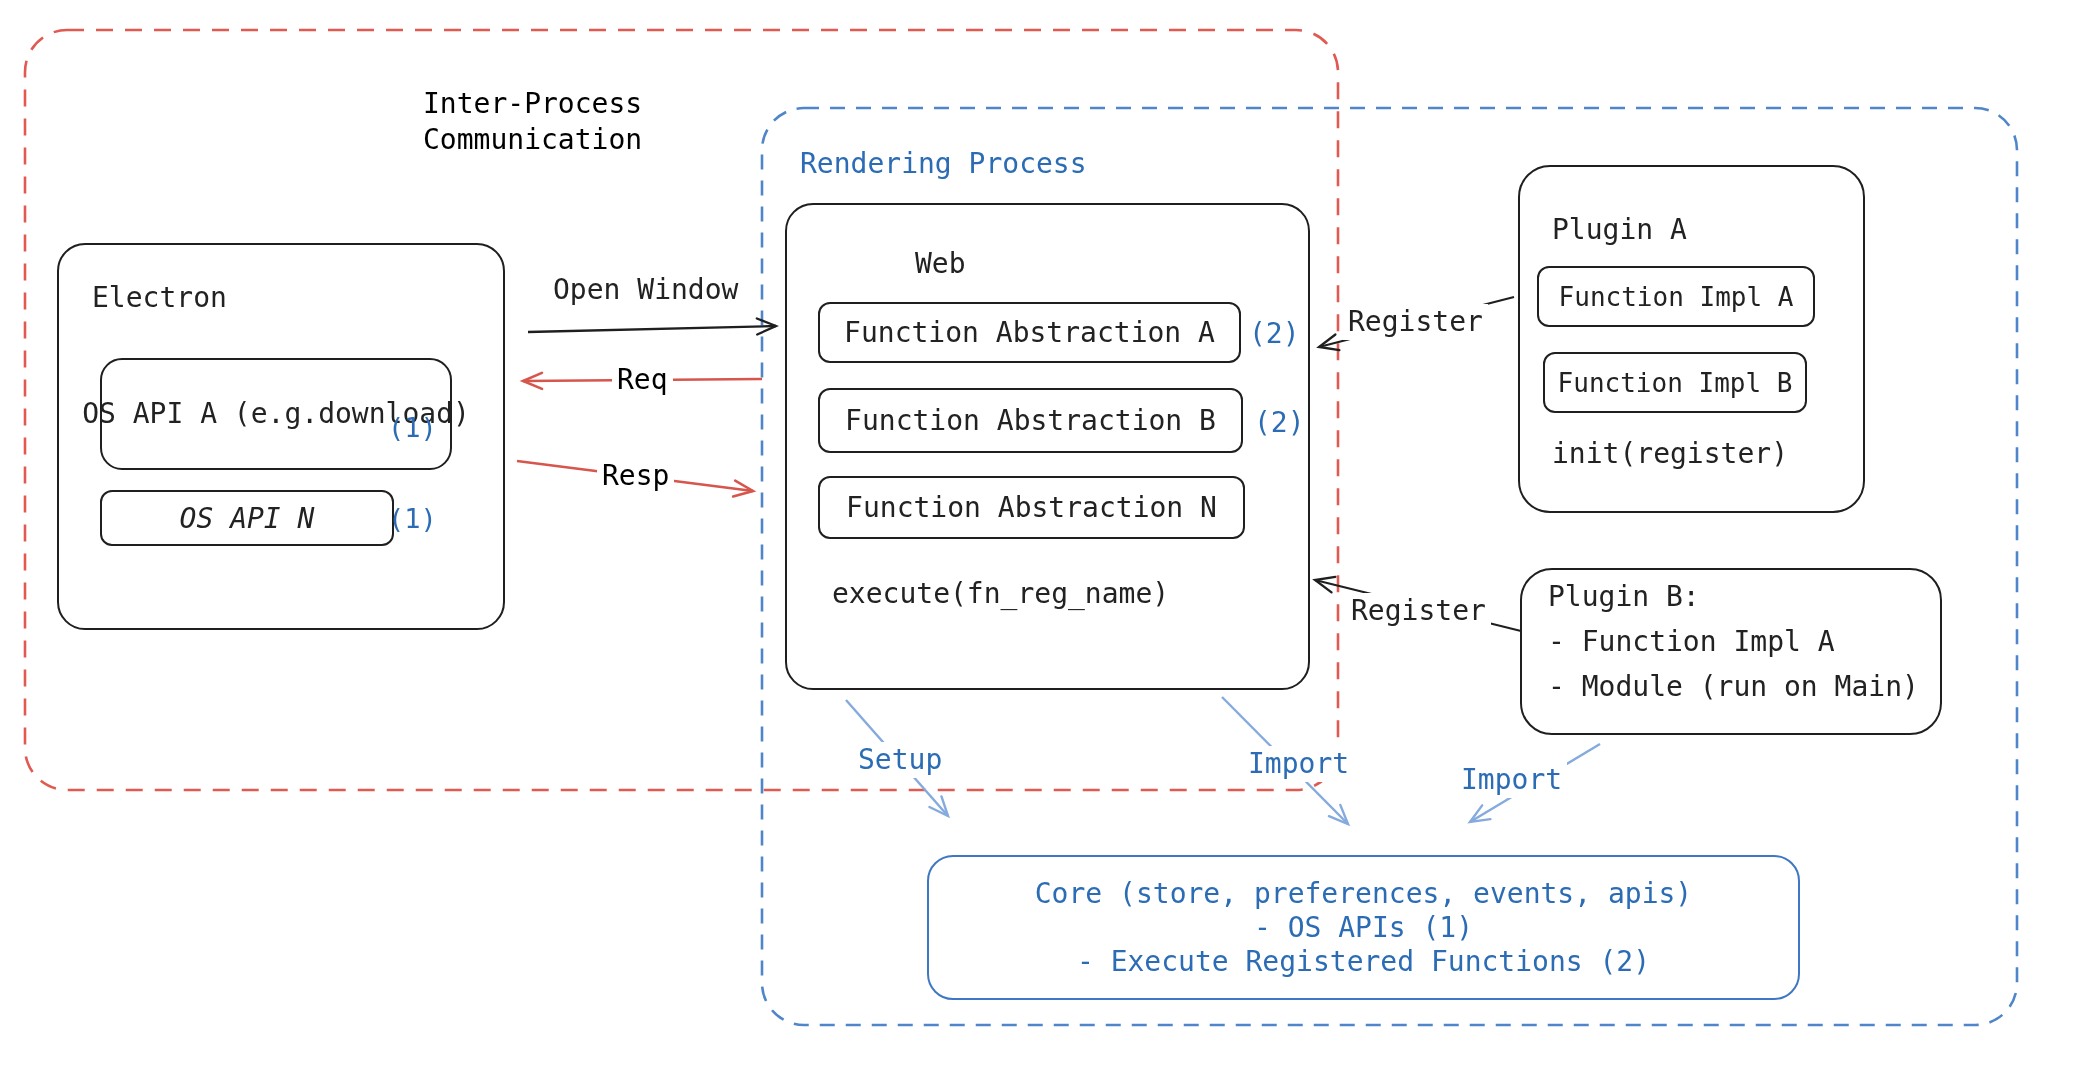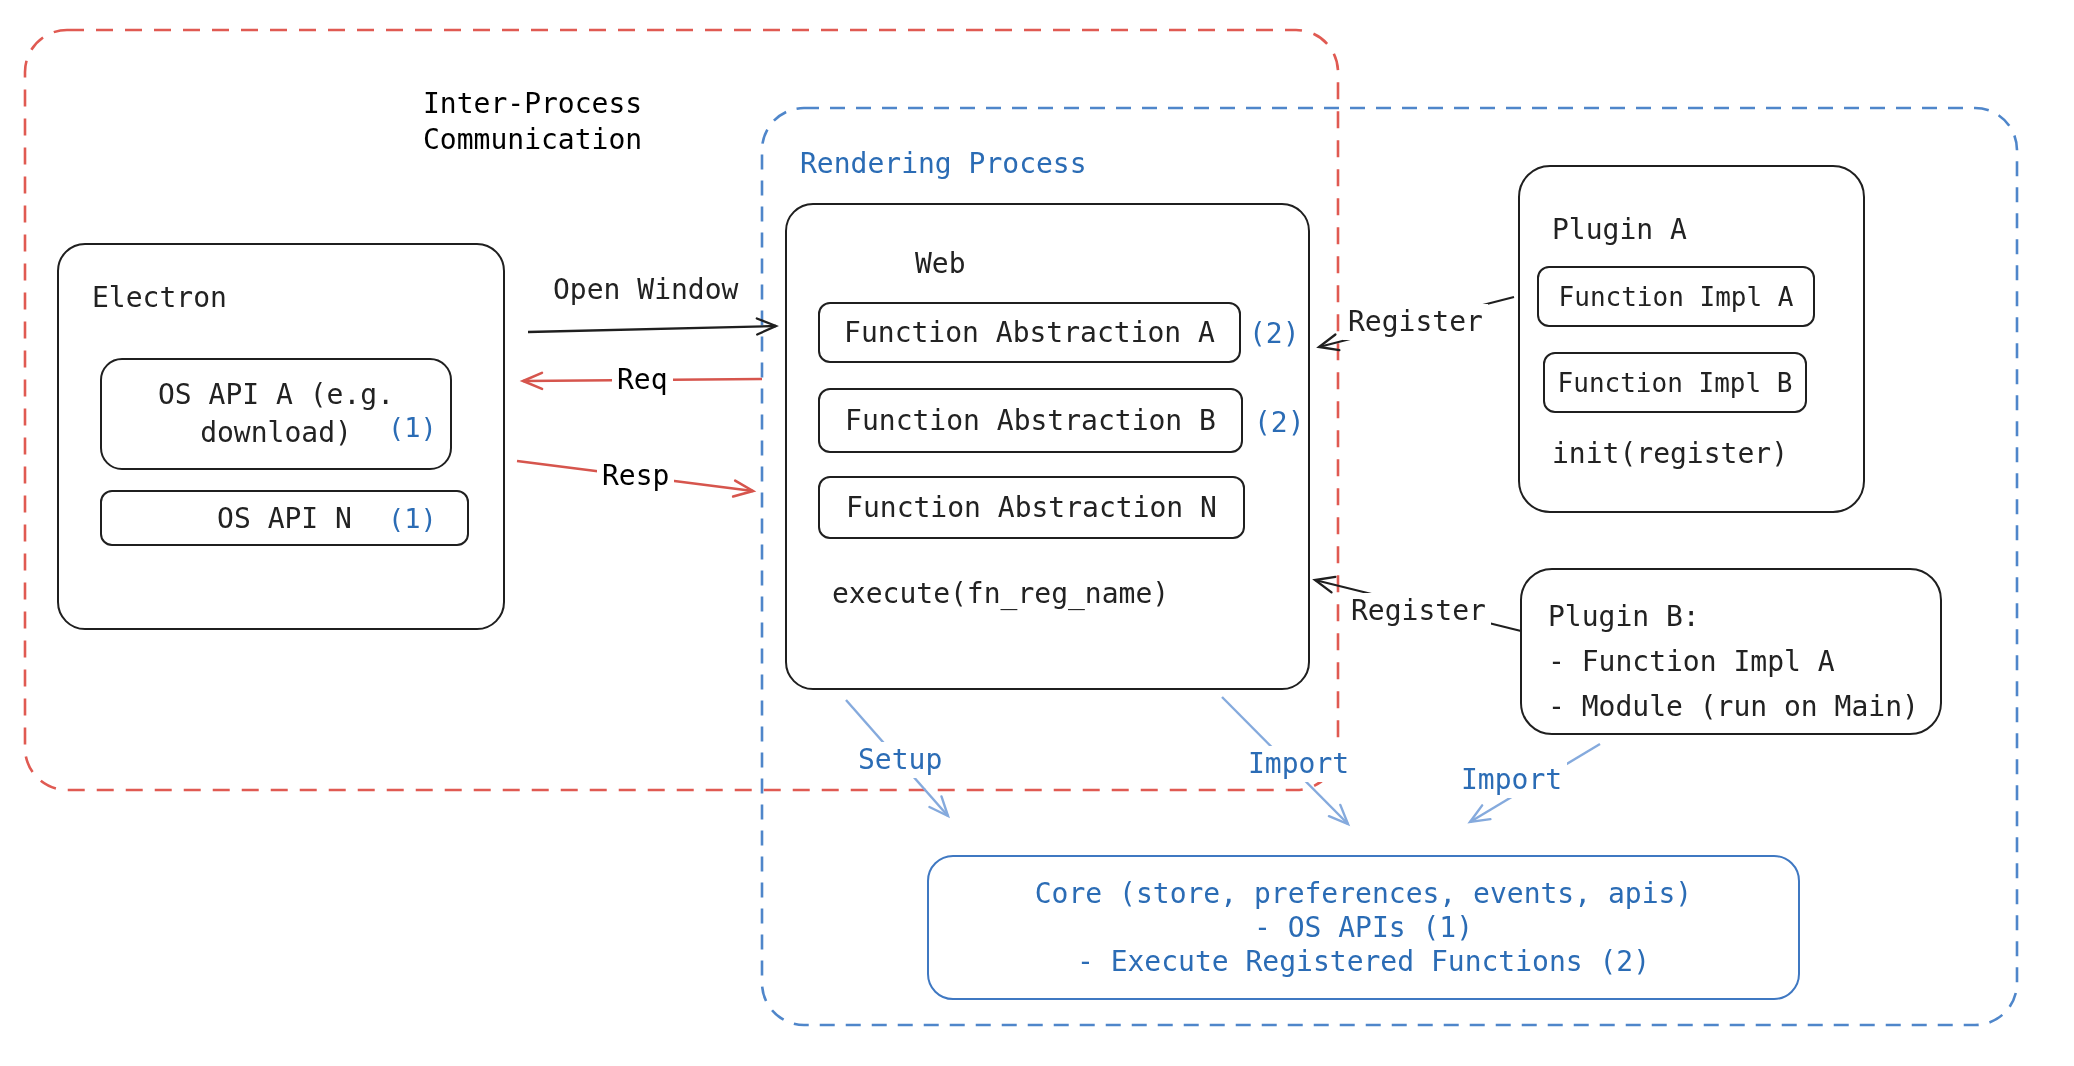--- a/index.html
+++ b/index.html
@@ -31,26 +31,26 @@
   <svg class="layer" width="2074" height="1066" viewBox="0 0 2074 1066">
     <rect x="25" y="30" width="1313" height="760" rx="42" fill="none" stroke="#e05a52" stroke-width="2.6" stroke-dasharray="17 12"></rect>
     <rect x="762" y="108" width="1255" height="917" rx="42" fill="none" stroke="#4f86ca" stroke-width="2.6" stroke-dasharray="15 11"></rect>
   </svg>
 
   <div class="lbl red" style="left:423px;top:86px;"><span>Inter-Process</span><br><span>Communication</span></div>
   <div class="lbl blue" style="left:800px;top:146px;">Rendering Process</div>
 
   <div class="box" style="left:57px;top:243px;width:448px;height:387px;"></div>
   <div class="lbl" style="left:92px;top:280px;">Electron</div>
-  <div class="subbox" style="left:100px;top:358px;width:352px;height:112px;border-radius:22px;flex-direction:column;line-height:38px;">
+  <div class="subbox" style="left:100px;top:358px;width:352px;height:112px;border-radius:22px;flex-direction:row;line-height:38px;">
     <span>OS API A (e.g.</span>
     <span>download)</span>
   </div>
   <div class="badge" style="left:388px;top:412px;">(1)</div>
-  <div class="subbox" style="left:100px;top:490px;width:369px;height:56px;">
+  <div class="subbox" style="left:100px;top:490px;width:294px;height:56px;font-style:italic;">
     <span>OS API N</span>
   </div>
   <div class="badge" style="left:388px;top:503px;">(1)</div>
 
   <div class="box" style="left:785px;top:203px;width:525px;height:487px;"></div>
   <div class="lbl" style="left:915px;top:246px;">Web</div>
   <div class="subbox" style="left:818px;top:302px;width:423px;height:61px;">
     <span>Function Abstraction A</span>
   </div>
   <div class="badge" style="left:1249px;top:317px;font-size:28px;">(2)</div>
@@ -67,21 +67,21 @@
   <div class="lbl" style="left:1552px;top:212px;">Plugin A</div>
   <div class="subbox" style="left:1537px;top:266px;width:278px;height:61px;font-size:26px;">
     <span>Function Impl A</span>
   </div>
   <div class="subbox" style="left:1543px;top:352px;width:264px;height:61px;font-size:26px;">
     <span>Function Impl B</span>
   </div>
   <div class="lbl" style="left:1552px;top:436px;">init(register)</div>
 
   <div class="box" style="left:1520px;top:568px;width:422px;height:167px;border-radius:32px;"></div>
-  <div class="lbl" style="left:1548px;top:594px;line-height:45px;"><span>Plugin B:</span><br><span>- Function Impl A</span><br><span>- Module (run on Main)</span></div>
+  <div class="lbl" style="left:1548px;top:574px;line-height:45px;"><span>Plugin B:</span><br><span>- Function Impl A</span><br><span>- Module (run on Main)</span></div>
 
   <div class="core" style="left:927px;top:830px;width:873px;height:145px;">
     <span>Core (store, preferences, events, apis)</span>
     <span>- OS APIs (1)</span>
     <span>- Execute Registered Functions (2)</span>
   </div>
 
   <svg class="layer" width="2074" height="1066" viewBox="0 0 2074 1066">
     <defs>
       <marker id="ah-blk" markerUnits="userSpaceOnUse" markerWidth="34" markerHeight="30" refX="22" refY="11" orient="auto">

